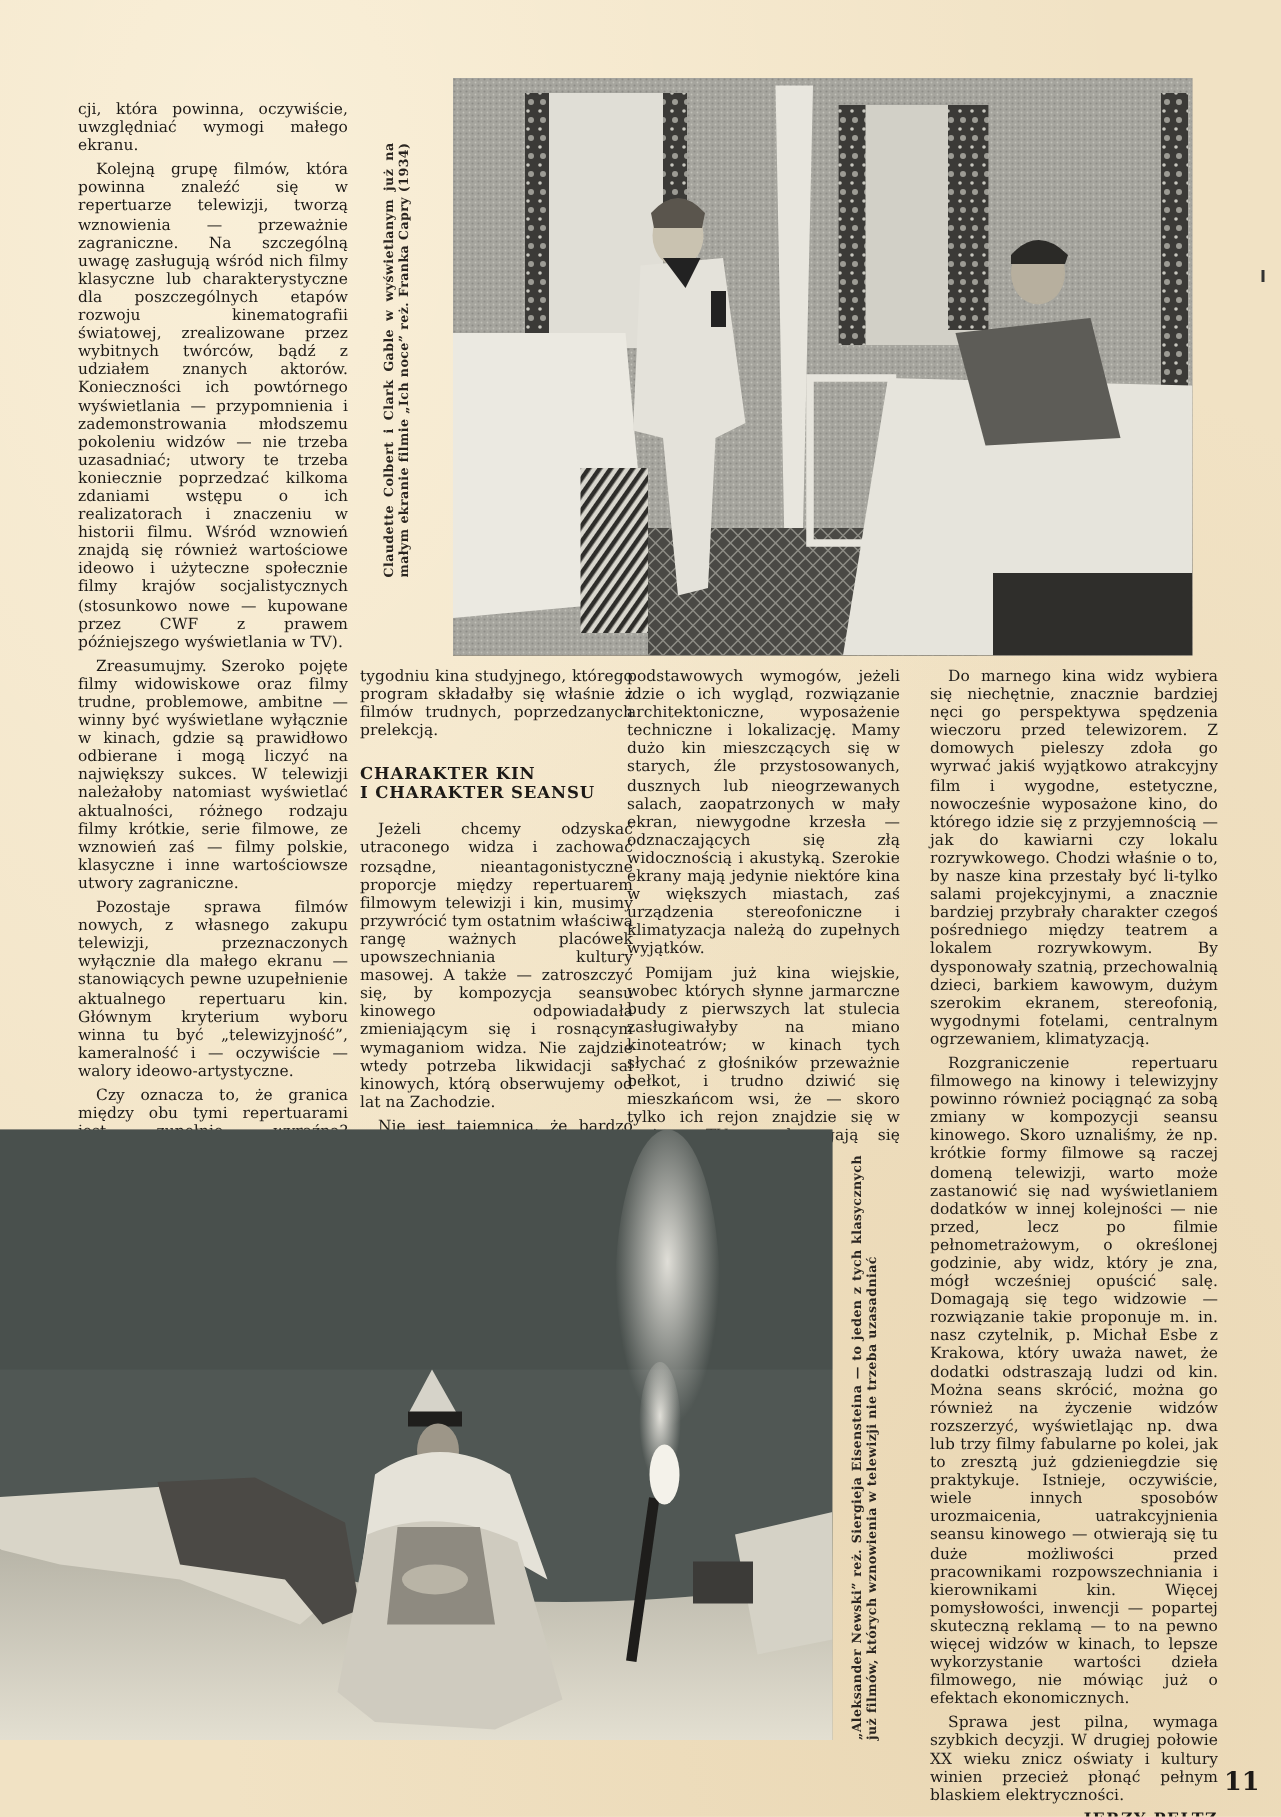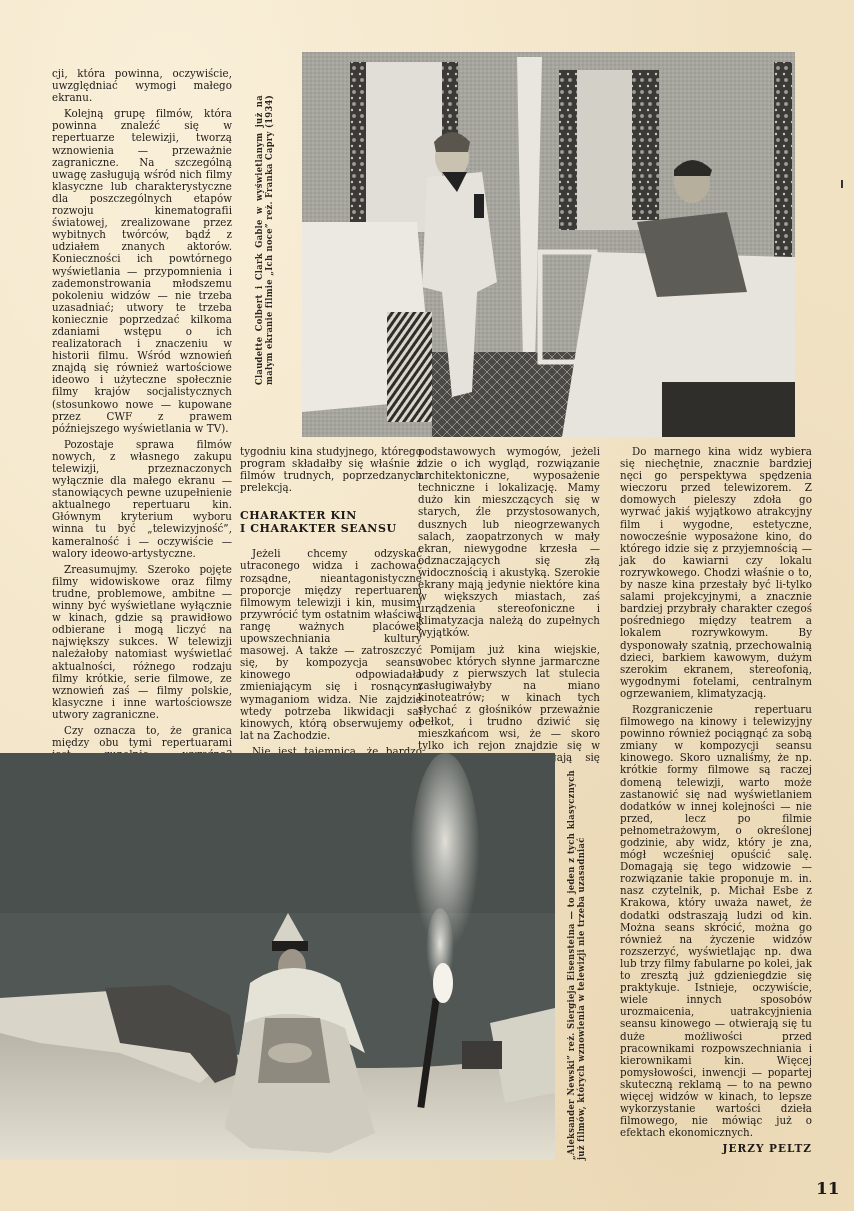--- a/index.html
+++ b/index.html
@@ -50,22 +50,22 @@
 
   .page-number { position: absolute; left: 816px; top: 1178px; font-size: 17px; font-weight: bold; font-family: "DejaVu Serif", serif; }
   .margin-mark { position: absolute; left: 841px; top: 180px; width: 1.5px; height: 8px; background: #333; }
 </style>
 </head>
 <body>
 
 <div class="col" id="col1a">
   <p class="noindent">cji, która powinna, oczywiście, uwzględniać wymogi małego ekranu.</p>
   <p>Kolejną grupę filmów, która powinna znaleźć się w repertuarze telewizji, tworzą wznowienia — przeważnie zagraniczne. Na szczególną uwagę zasługują wśród nich filmy klasyczne lub charakterystyczne dla poszczególnych etapów rozwoju kinematografii światowej, zrealizowane przez wybitnych twórców, bądź z udziałem znanych aktorów. Konieczności ich powtórnego wyświetlania — przypomnienia i zademonstrowania młodszemu pokoleniu widzów — nie trzeba uzasadniać; utwory te trzeba koniecznie poprzedzać kilkoma zdaniami wstępu o ich realizatorach i znaczeniu w historii filmu. Wśród wznowień znajdą się również wartościowe ideowo i użyteczne społecznie filmy krajów socjalistycznych (stosunkowo nowe — kupowane przez CWF z prawem późniejszego wyświetlania w TV).</p>
+  <p>Zreasumujmy. Szeroko pojęte filmy widowiskowe oraz filmy trudne, problemowe, ambitne — winny być wyświetlane wyłącznie w kinach, gdzie są prawidłowo odbierane i mogą liczyć na największy sukces. W telewizji należałoby natomiast wyświetlać aktualności, różnego rodzaju filmy krótkie, serie filmowe, ze wznowień zaś — filmy polskie, klasyczne i inne wartościowsze utwory zagraniczne.</p>
   <p>Pozostaje sprawa filmów nowych, z własnego zakupu telewizji, przeznaczonych wyłącznie dla małego ekranu — stanowiących pewne uzupełnienie aktualnego repertuaru kin. Głównym kryterium wyboru winna tu być „telewizyjność”, kameralność i — oczywiście — walory ideowo-artystyczne.</p>
-  <p>Zreasumujmy. Szeroko pojęte filmy widowiskowe oraz filmy trudne, problemowe, ambitne — winny być wyświetlane wyłącznie w kinach, gdzie są prawidłowo odbierane i mogą liczyć na największy sukces. W telewizji należałoby natomiast wyświetlać aktualności, różnego rodzaju filmy krótkie, serie filmowe, ze wznowień zaś — filmy polskie, klasyczne i inne wartościowsze utwory zagraniczne.</p>
   <p>Czy oznacza to, że granica między obu tymi repertuarami jest zupełnie wyraźna? Oczywiście, nie — ponieważ nie można się tu ograniczać wyłącznie do sztywnych reguł; odstępstwa od nich są i będą, z różnych względów, konieczne. Istnieją również liczne możliwości wprowadzania nowych form, np. zorganizowanie w telewizji raz w</p>
 </div>
 
 <div class="photo" id="photo-top">
   <svg width="493" height="385" viewBox="0 0 493 385">
     <defs>
       <pattern id="grainA" width="4" height="4" patternUnits="userSpaceOnUse">
         <rect width="4" height="4" fill="#a6a59e"></rect>
         <circle cx="1" cy="1" r="0.7" fill="#8d8c86"></circle>
         <circle cx="3" cy="3" r="0.6" fill="#c2c1b9"></circle>
@@ -132,20 +132,21 @@
 </div>
 
 <div class="col" id="col3a">
   <p class="noindent">podstawowych wymogów, jeżeli idzie o ich wygląd, rozwiązanie architektoniczne, wyposażenie techniczne i lokalizację. Mamy dużo kin mieszczących się w starych, źle przystosowanych, dusznych lub nieogrzewanych salach, zaopatrzonych w mały ekran, niewygodne krzesła — odznaczających się złą widocznością i akustyką. Szerokie ekrany mają jedynie niektóre kina w większych miastach, zaś urządzenia stereofoniczne i klimatyzacja należą do zupełnych wyjątków.</p>
   <p>Pomijam już kina wiejskie, wobec których słynne jarmarczne budy z pierwszych lat stulecia zasługiwałyby na miano kinoteatrów; w kinach tych słychać z głośników przeważnie bełkot, i trudno dziwić się mieszkańcom wsi, że — skoro tylko ich rejon znajdzie się w zasięgu TV — domagają się likwidacji swego kina.</p>
 </div>
 
 <div class="col" id="col4a">
   <p>Do marnego kina widz wybiera się niechętnie, znacznie bardziej nęci go perspektywa spędzenia wieczoru przed telewizorem. Z domowych pieleszy zdoła go wyrwać jakiś wyjątkowo atrakcyjny film i wygodne, estetyczne, nowocześnie wyposażone kino, do którego idzie się z przyjemnością — jak do kawiarni czy lokalu rozrywkowego. Chodzi właśnie o to, by nasze kina przestały być li-tylko salami projekcyjnymi, a znacznie bardziej przybrały charakter czegoś pośredniego między teatrem a lokalem rozrywkowym. By dysponowały szatnią, przechowalnią dzieci, barkiem kawowym, dużym szerokim ekranem, stereofonią, wygodnymi fotelami, centralnym ogrzewaniem, klimatyzacją.</p>
   <p>Rozgraniczenie repertuaru filmowego na kinowy i telewizyjny powinno również pociągnąć za sobą zmiany w kompozycji seansu kinowego. Skoro uznaliśmy, że np. krótkie formy filmowe są raczej domeną telewizji, warto może zastanowić się nad wyświetlaniem dodatków w innej kolejności — nie przed, lecz po filmie pełnometrażowym, o określonej godzinie, aby widz, który je zna, mógł wcześniej opuścić salę. Domagają się tego widzowie — rozwiązanie takie proponuje m. in. nasz czytelnik, p. Michał Esbe z Krakowa, który uważa nawet, że dodatki odstraszają ludzi od kin. Można seans skrócić, można go również na życzenie widzów rozszerzyć, wyświetlając np. dwa lub trzy filmy fabularne po kolei, jak to zresztą już gdzieniegdzie się praktykuje. Istnieje, oczywiście, wiele innych sposobów urozmaicenia, uatrakcyjnienia seansu kinowego — otwierają się tu duże możliwości przed pracownikami rozpowszechniania i kierownikami kin. Więcej pomysłowości, inwencji — popartej skuteczną reklamą — to na pewno więcej widzów w kinach, to lepsze wykorzystanie wartości dzieła filmowego, nie mówiąc już o efektach ekonomicznych.</p>
+  <p>Sprawa jest pilna, wymaga szybkich decyzji. W drugiej połowie XX wieku znicz oświaty i kultury winien przecież płonąć pełnym blaskiem elektryczności.</p>
   <div class="signature">JERZY PELTZ</div>
 </div>
 
 <div class="photo" id="photo-bottom">
   <svg width="555" height="407" viewBox="0 0 555 407">
     <defs>
       <radialGradient id="smoke" cx="50%" cy="40%" r="50%">
         <stop offset="0%" stop-color="#e8e6df" stop-opacity="0.95"></stop>
         <stop offset="100%" stop-color="#e8e6df" stop-opacity="0"></stop>
       </radialGradient>

